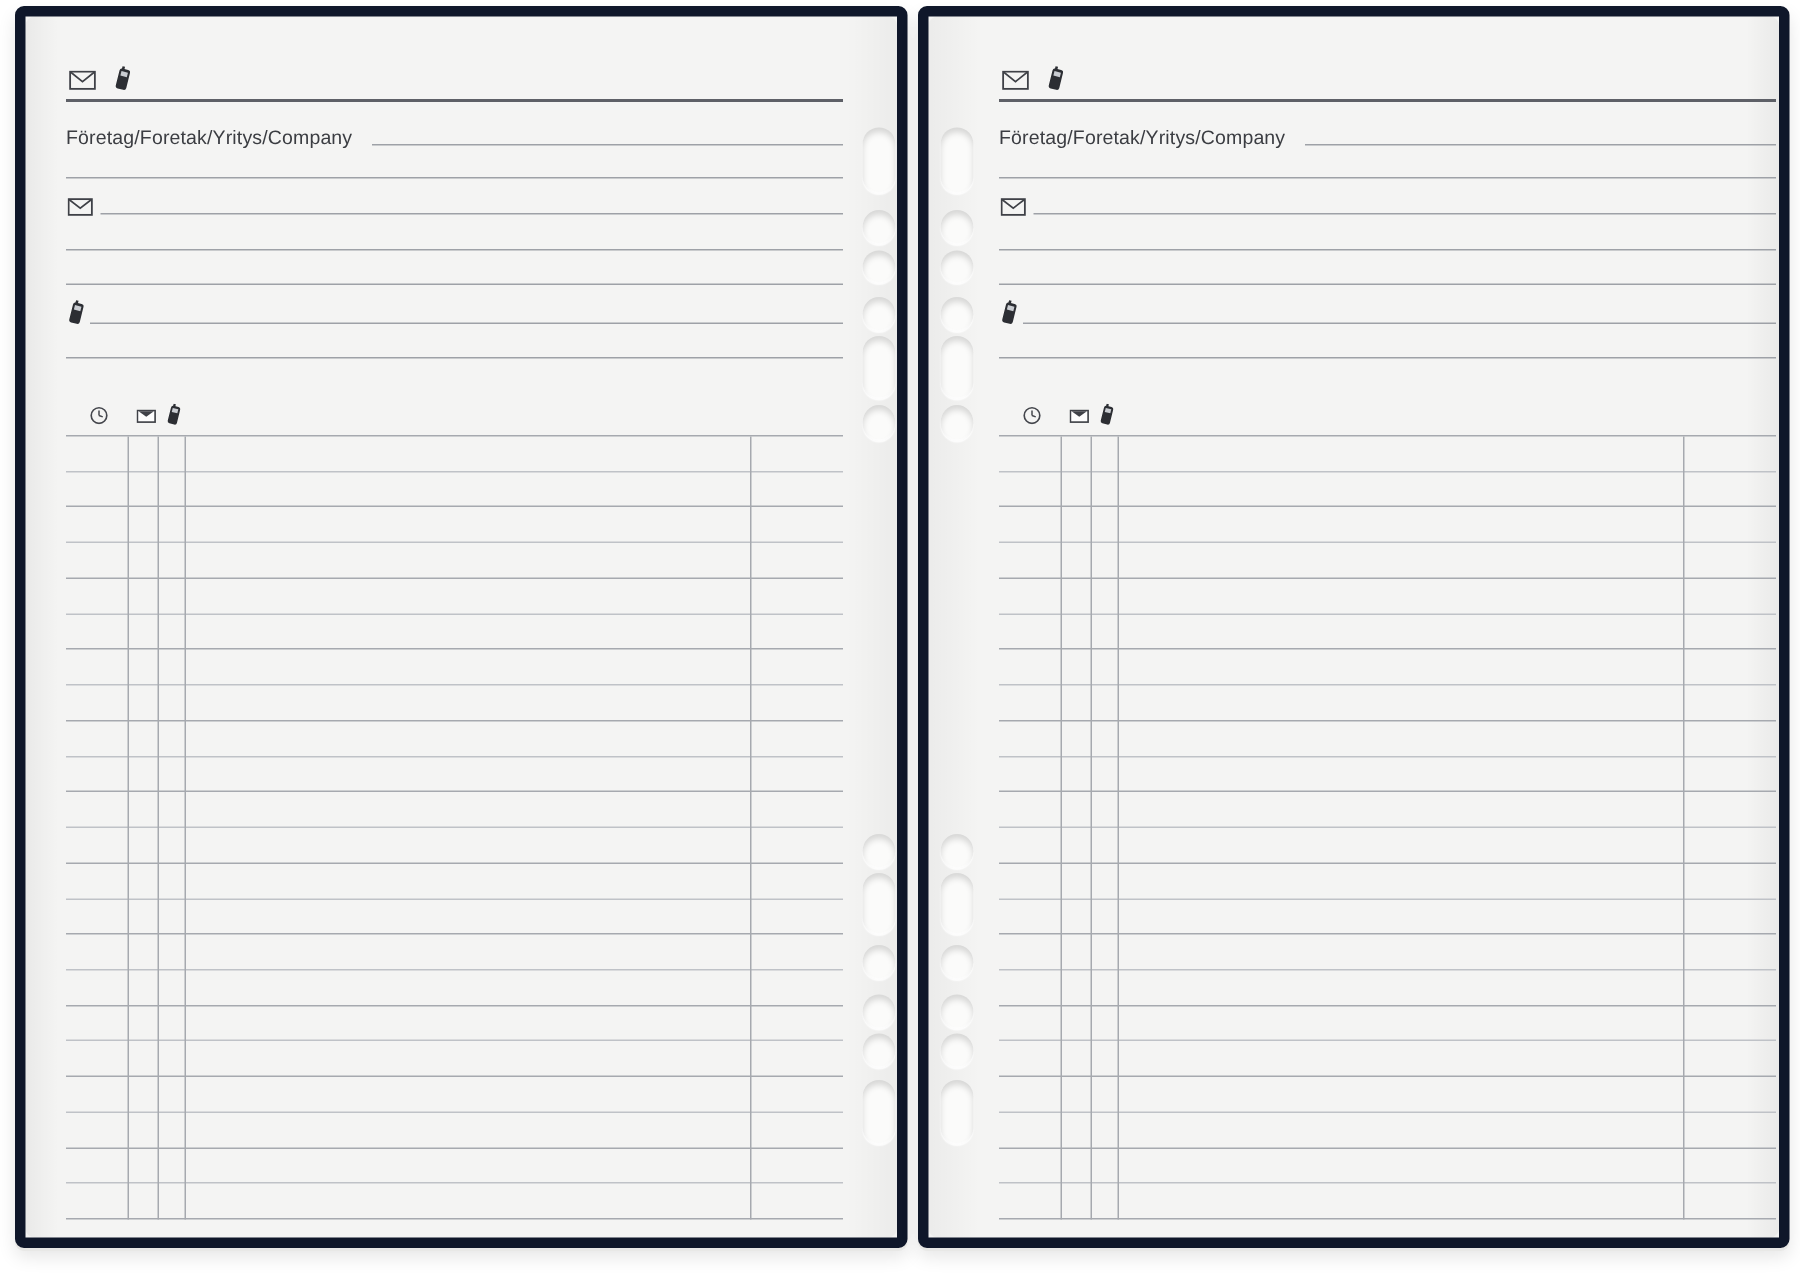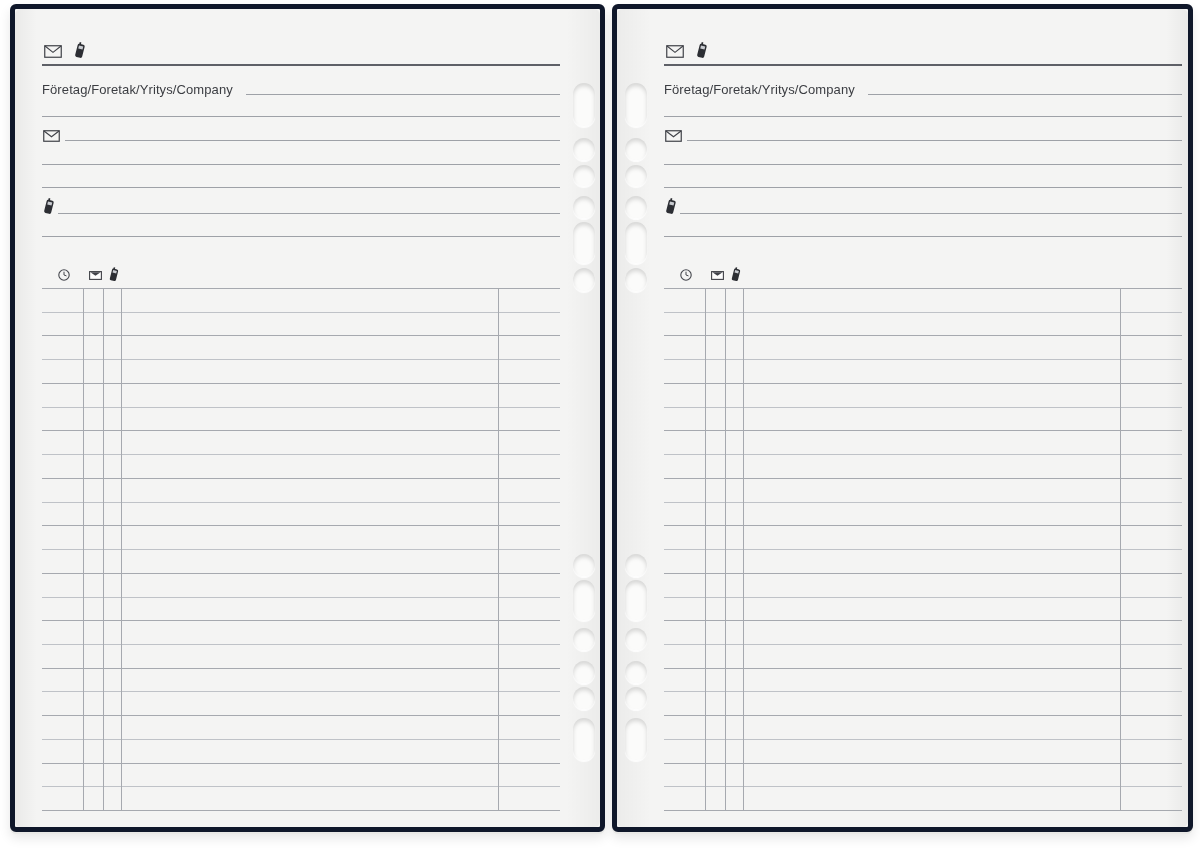--- a/index.html
+++ b/index.html
@@ -6,21 +6,21 @@
     --backdrop:#ffffff; --paper:#f4f4f3; --ink:#3b3d42;
     --rule:#9ea1a7; --rule-dark:#5e6067;
     --grid:#a6a9af; --grid-light:#bfc2c7; --hole:#fbfbfa;
   }
   *{box-sizing:border-box; margin:0; padding:0;}
   html,body{width:1200px;height:849px;overflow:hidden;background:var(--backdrop);
     font-family:"Liberation Sans", sans-serif;}
   .spread{position:relative;width:1200px;height:849px;}
 
   .page{position:absolute;top:4px;height:828px;background:var(--paper);
-    border:5px solid #0f172a;border-radius:6px;
+    border:7px solid #0f172a;border-radius:6px;
     box-shadow:0 2px 0 0 #e8e8e6, 0 6px 12px rgba(0,0,0,.10);}
   .page-left{left:10px;width:595px;}
   .page-right{left:612px;width:581px;}
   .page::before,.page::after{content:"";position:absolute;top:0;bottom:0;pointer-events:none;border-radius:6px;}
   .page-left::before{left:0;width:22px;background:linear-gradient(to right,rgba(0,0,0,.045),rgba(0,0,0,0));}
   .page-left::after{right:0;width:34px;background:linear-gradient(to left,rgba(0,0,0,.035),rgba(0,0,0,0));}
   .page-right::before{right:0;width:22px;background:linear-gradient(to left,rgba(0,0,0,.045),rgba(0,0,0,0));}
   .page-right::after{left:0;width:34px;background:linear-gradient(to right,rgba(0,0,0,.035),rgba(0,0,0,0));}
 
   .content{position:absolute;top:0;width:518px;height:828px;z-index:2;}

